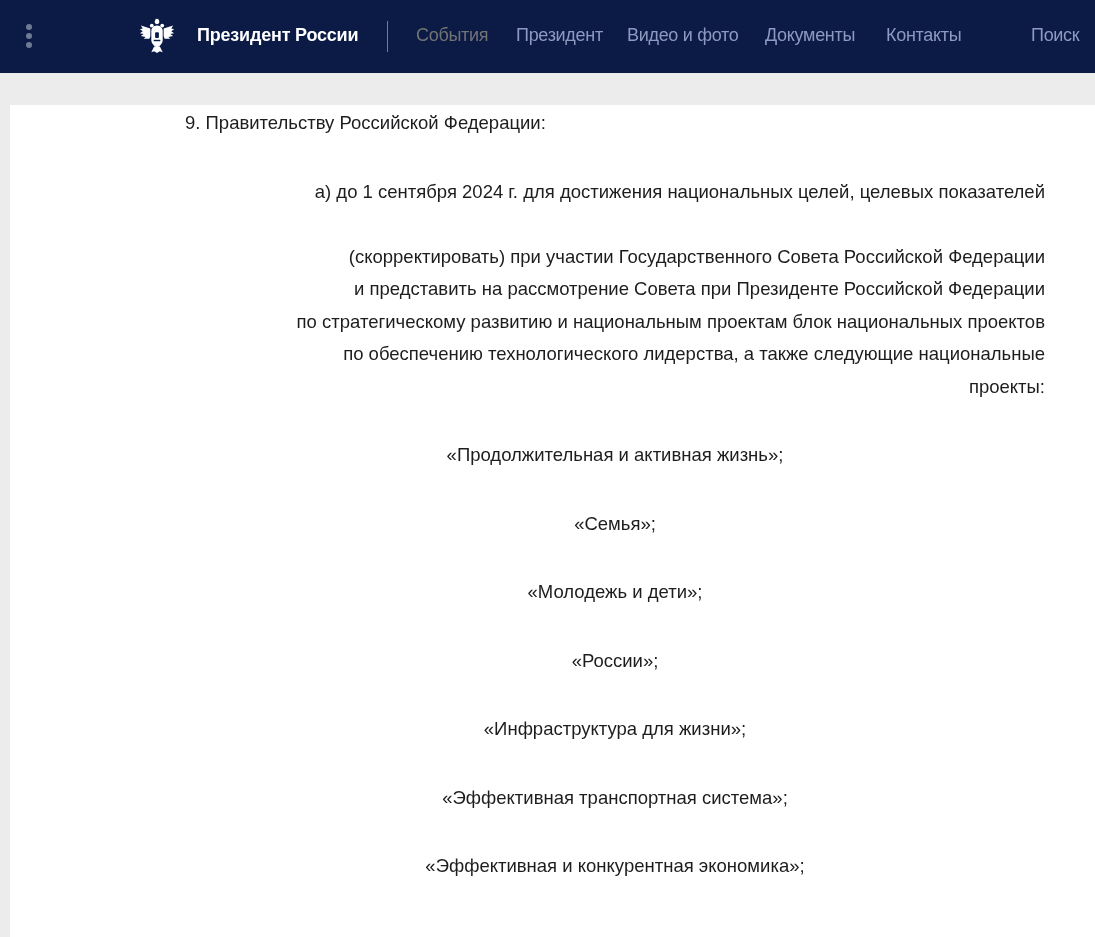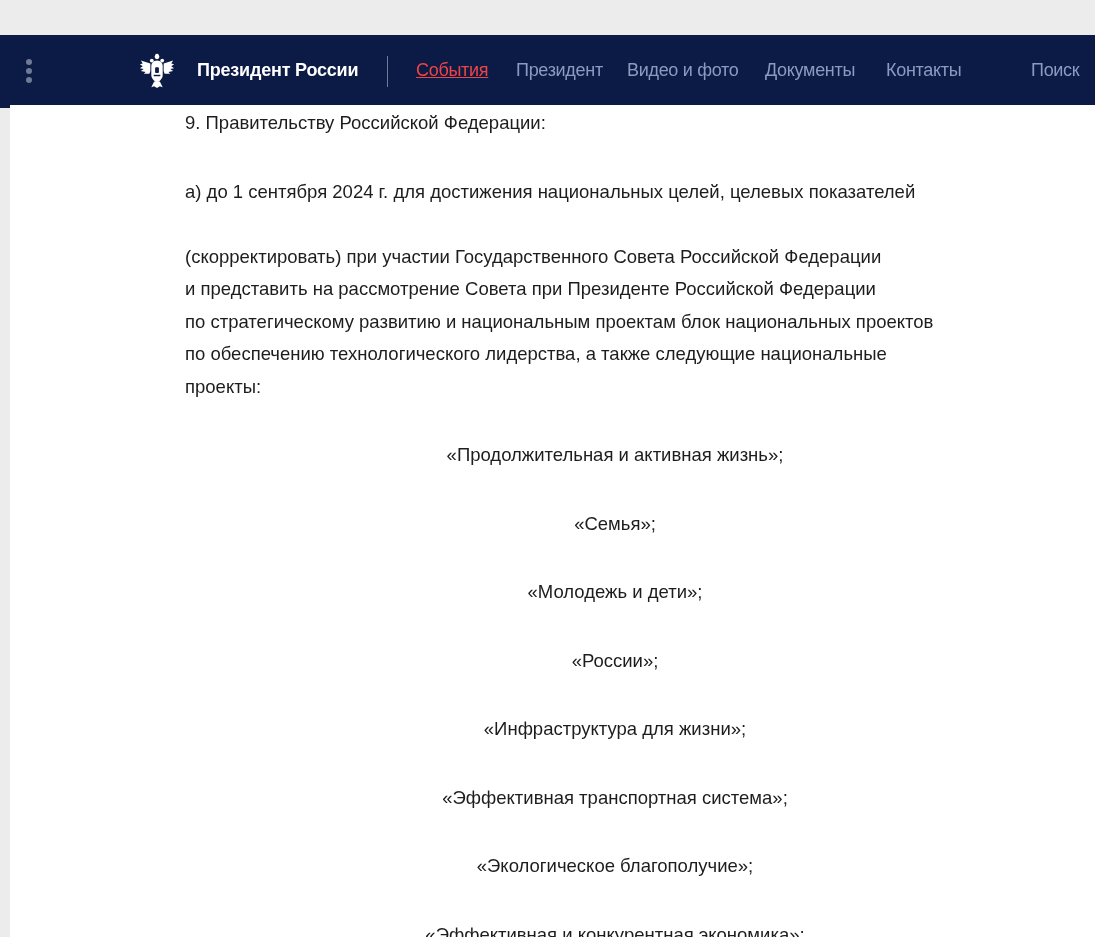--- a/index.html
+++ b/index.html
@@ -4,21 +4,20 @@
 <style>
   html, body { margin: 0; padding: 0; }
   body {
     width: 1095px; height: 937px; overflow: hidden;
     background: #ececec;
     font-family: "Liberation Sans", sans-serif;
   }
   .header {
     position: absolute; left: 0; top: 0; width: 1095px; height: 73px;
     background: #0b1b46;
-    margin-top: 35px;
   }
   .menu-dots {
     position: absolute; left: 24px; top: 24px; width: 10px; height: 26px;
     cursor: pointer;
   }
   .menu-dots span {
     display: block; width: 6px; height: 6px; border-radius: 50%;
     background: #6f7a96; margin: 0 auto 3px auto;
   }
   .logo-emblem {
@@ -33,32 +32,32 @@
     position: absolute; left: 387px; top: 21px; width: 1px; height: 31px;
     background: #6f7a96;
   }
   .nav {
     position: absolute; top: 25px; left: 0; height: 24px;
   }
   .nav-item {
     position: absolute; top: 0; white-space: nowrap;
     font-size: 18px; color: #8d9ac0; cursor: pointer; letter-spacing: -0.3px;
   }
-  .nav-item.active { color: #ef4444; text-decoration: underline; }
+  .nav-item.active { color: #737373; }
   .content {
     position: absolute; left: 10px; top: 105px; width: 1085px; height: 850px;
     background: #ffffff;
   }
   .doc {
     position: absolute; left: 175px; top: 2px; width: 860px;
     color: #1d1d1f; font-size: 18.5px; line-height: 32.5px;
   }
   .doc p { margin: 0; }
   .heading-para { margin-bottom: 36px !important; }
-  .para-a { margin-bottom: 36px !important; }
+  .para-a { margin-bottom: 36px !important; text-align: right; }
   .item { margin-bottom: 36px !important; text-align: center; }
 </style>
 </head>
 <body>
 
 <div class="header">
   <div class="menu-dots">
     <span></span>
       <span></span>
       <span></span>
@@ -107,16 +106,15 @@
       <span>по обеспечению технологического лидерства, а также следующие национальные</span><br>
       <span>проекты:</span>
     </p>
 
     <p class="item">«Продолжительная и активная жизнь»;</p>
     <p class="item">«Семья»;</p>
     <p class="item">«Молодежь и дети»;</p>
     <p class="item">«России»;</p>
     <p class="item">«Инфраструктура для жизни»;</p>
     <p class="item">«Эффективная транспортная система»;</p>
-    <p class="item">«Экологическое благополучие»;</p>
     <p class="item">«Эффективная и конкурентная экономика»;</p>
   </div>
 </div>
 
 </body></html>

